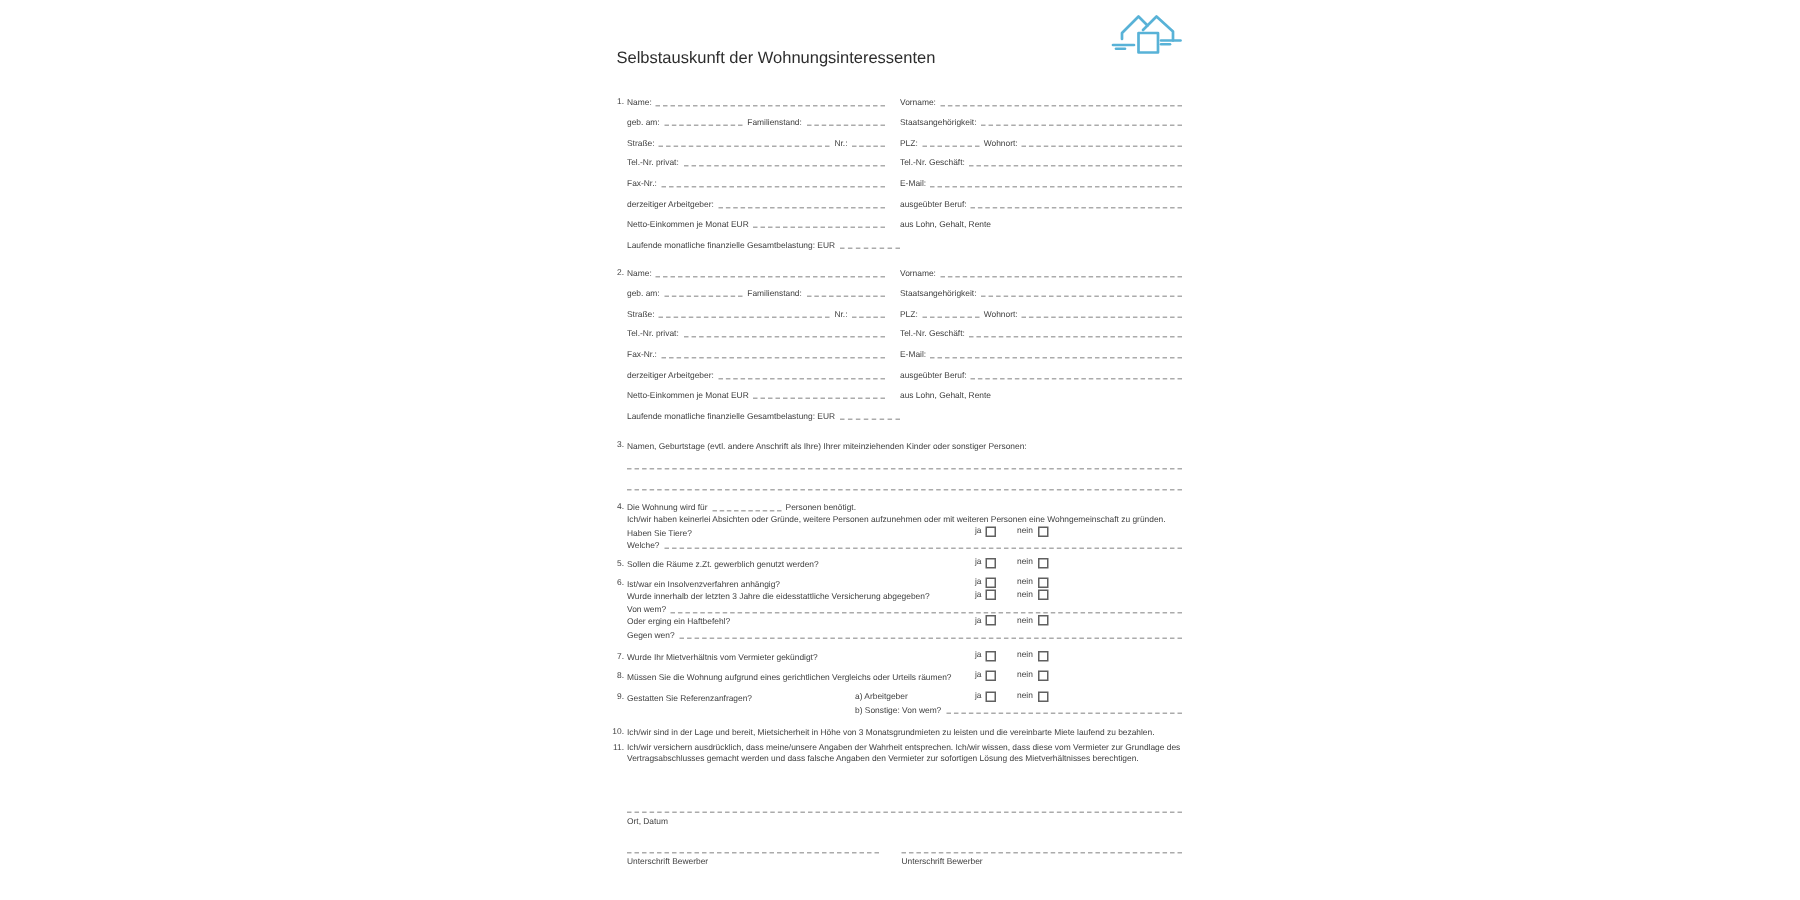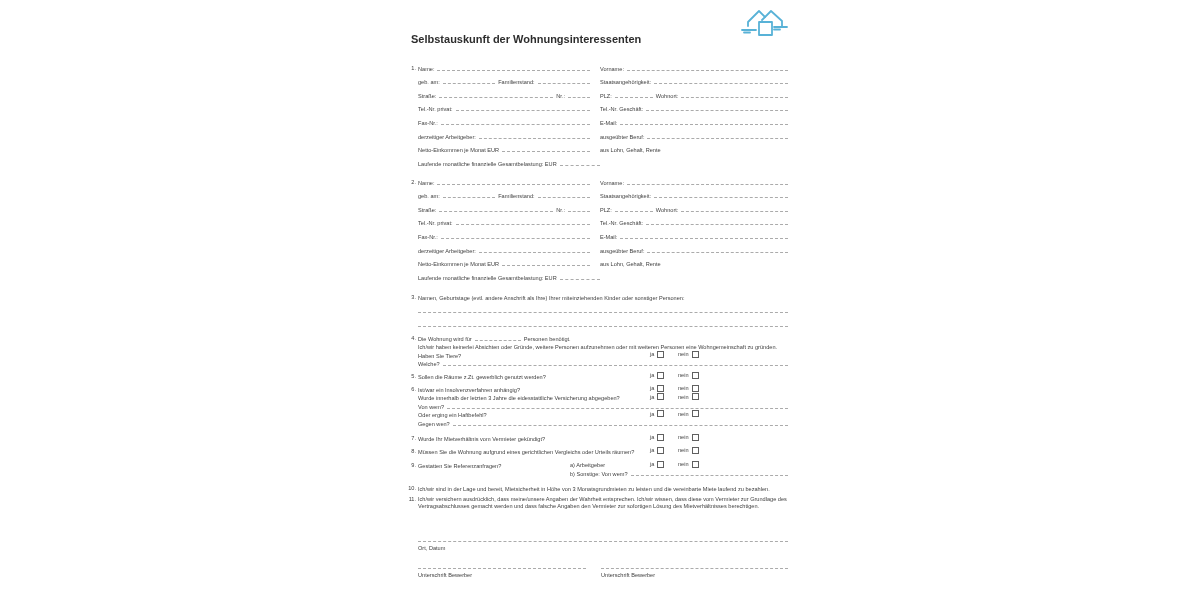--- a/index.html
+++ b/index.html
@@ -1,18 +1,18 @@
 <!DOCTYPE html>
 <html><head>
 <meta charset="utf-8">
 <style>
   html,body{margin:0;padding:0;width:1200px;height:600px;background:#ffffff;overflow:hidden;
             font-family:"Liberation Sans", sans-serif;color:#3f3f3f;}
   .doc{position:absolute;left:405px;top:0;width:383px;height:600px;font-size:5.6px;}
-  .title{position:absolute;top:33px;left:6px;font-size:11px;font-weight:bold;color:#2d2d2d;white-space:nowrap;}
+  .title{position:absolute;top:33px;left:6px;font-size:11px;font-weight:normal;color:#2d2d2d;white-space:nowrap;}
   .logo{position:absolute;top:5px;right:-2px;width:50px;height:36px;}
   .sec{position:absolute;left:0;right:0;}
   .row{position:relative;display:flex;align-items:flex-end;padding-left:13px;}
   .h14{height:13.6px;}
   .h9{height:8.6px;}
   .h7{height:7px;}
   .h8{height:8px;}
   .num{position:absolute;left:0;bottom:1px;width:11px;text-align:right;}
   .num2{position:absolute;left:-3px;bottom:auto;top:0;width:14px;text-align:right;}
   .lbl{white-space:nowrap;}

